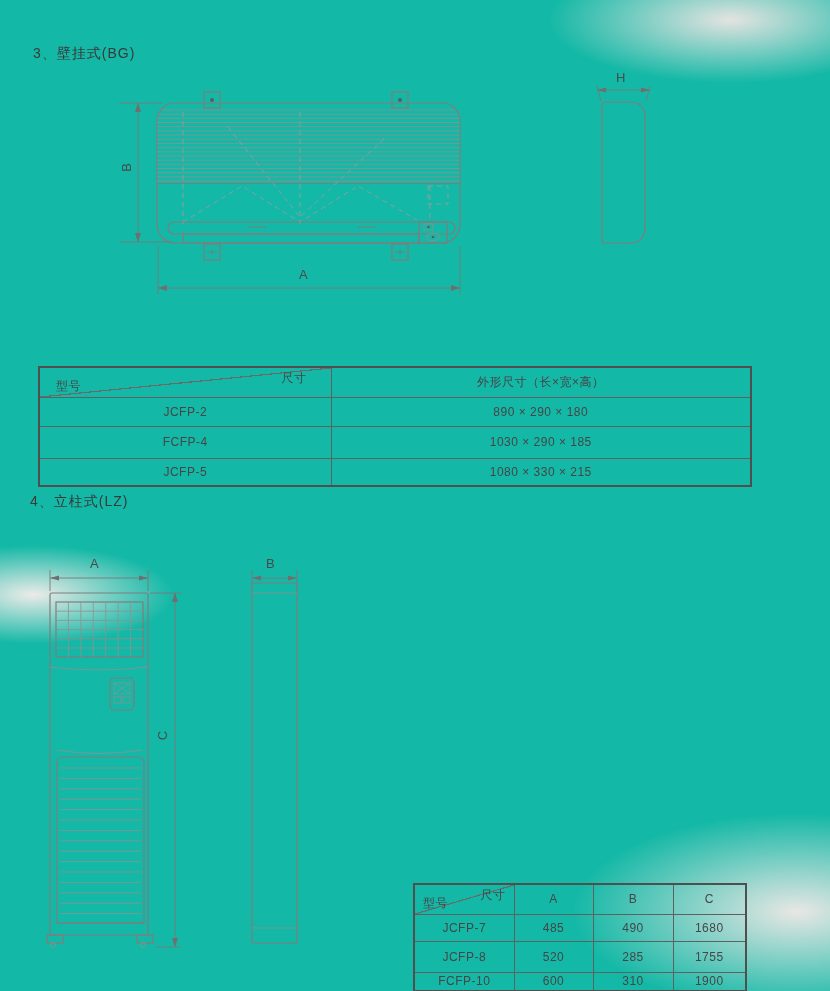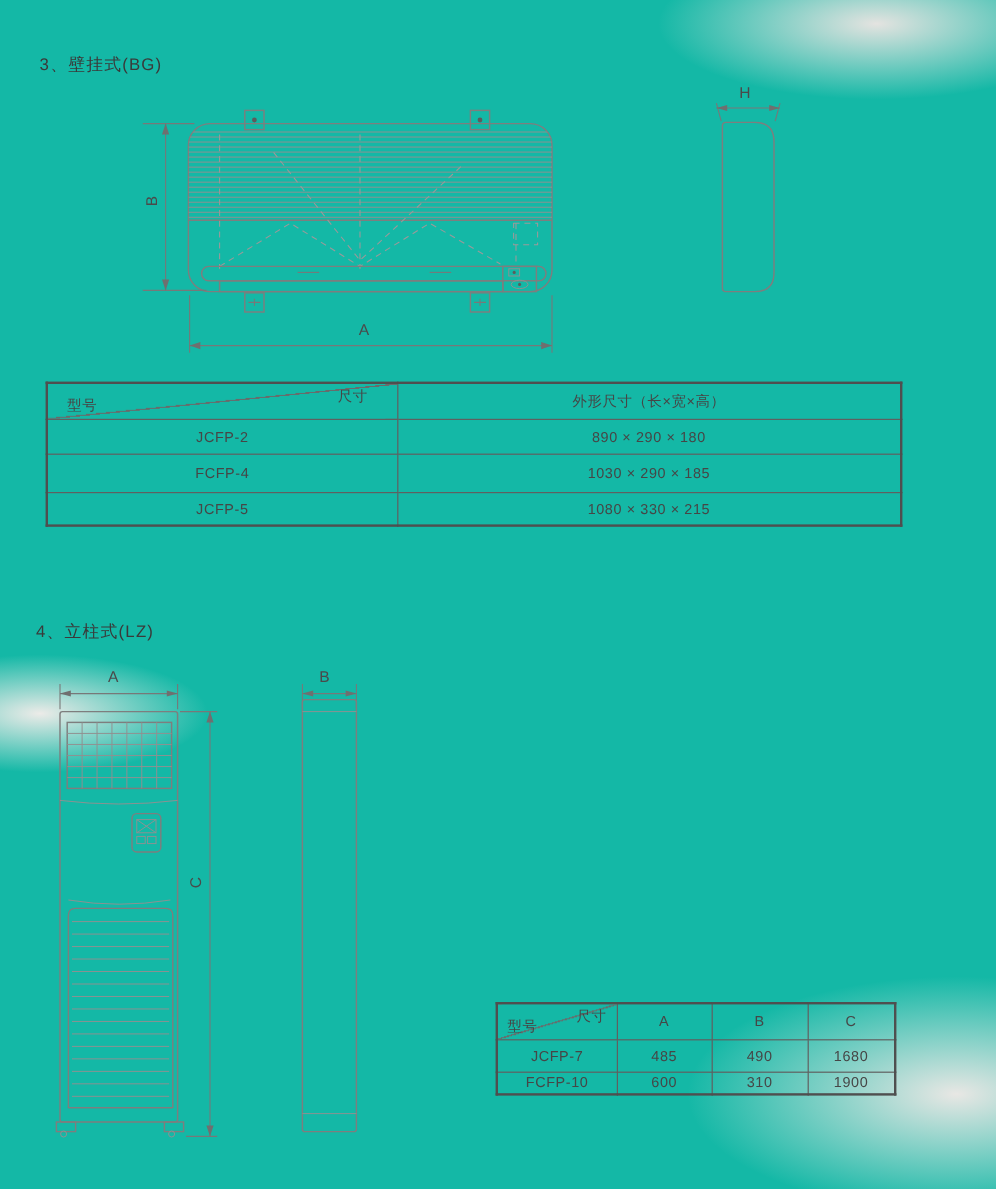--- a/index.html
+++ b/index.html
@@ -21,21 +21,21 @@
   .rot{transform:rotate(-90deg);transform-origin:center;}
   svg{position:absolute;overflow:visible;}
   .stroke{stroke:#7e7e7e;fill:none;stroke-width:1.2;}
   .thin{stroke:#909090;fill:none;stroke-width:0.8;}
   .dash{stroke:#9a9a9a;fill:none;stroke-width:0.9;stroke-dasharray:5 4;}
   .dim{stroke:#787878;fill:none;stroke-width:0.9;}
   .arr{fill:#6f6f6f;stroke:none;}
   .dot{fill:#5c5c5c;stroke:none;}
 
   table{border-collapse:collapse;table-layout:fixed;position:absolute;background:transparent;}
-  table, td{border:1px solid #606060;}
+  table, td{border:1px solid #606060;margin-top:48px;}
   table{border-width:2px;border-color:#4f4f4f;}
   td{font-size:12px;color:#464646;text-align:center;vertical-align:middle;padding:0;letter-spacing:0.5px;}
   .diag{
     position:relative;
     background:linear-gradient(to bottom right,
       rgba(0,0,0,0) calc(50% - 0.6px), #6a6a6a calc(50% - 0.6px),
       #6a6a6a calc(50% + 0.6px), rgba(0,0,0,0) calc(50% + 0.6px));
   }
   .diag .tr{position:absolute;top:2px;right:24px;font-size:12px;}
   .diag .bl{position:absolute;bottom:2px;left:16px;font-size:12px;}
@@ -165,21 +165,21 @@
       <td>FCFP-4</td>
       <td>1030 × 290 × 185</td>
     </tr>
     <tr style="height:28px">
       <td>JCFP-5</td>
       <td>1080 × 330 × 215</td>
     </tr>
   </tbody>
     </table>
 
-  <div class="sec-title" style="left:30px;top:518px">4、立柱式(LZ)</div>
+  <div class="sec-title" style="left:30px;top:493px">4、立柱式(LZ)</div>
 
   <svg style="left:25px;top:550px" width="300" height="410" viewBox="25 550 300 410">
 
     <g class="dim">
       <line x1="50" y1="570" x2="50" y2="591"></line>
       <line x1="148" y1="570" x2="148" y2="591"></line>
       <line x1="50" y1="578" x2="148" y2="578"></line>
       <path class="arr" d="M50,578 L59,575.5 L59,580.5 Z"></path>
       <path class="arr" d="M148,578 L139,575.5 L139,580.5 Z"></path>
     </g>
@@ -287,20 +287,26 @@
       <td>A</td>
       <td>B</td>
       <td>C</td>
     </tr>
     <tr style="height:27px">
       <td>JCFP-7</td>
       <td>485</td>
       <td>490</td>
       <td>1680</td>
     </tr>
+    <tr style="height:31px">
+      <td>JCFP-8</td>
+      <td>520</td>
+      <td>285</td>
+      <td>1755</td>
+    </tr>
     <tr style="height:19px">
       <td>FCFP-10</td>
       <td>600</td>
       <td>310</td>
       <td>1900</td>
     </tr>
   </tbody>
     </table>
 
 </div>

